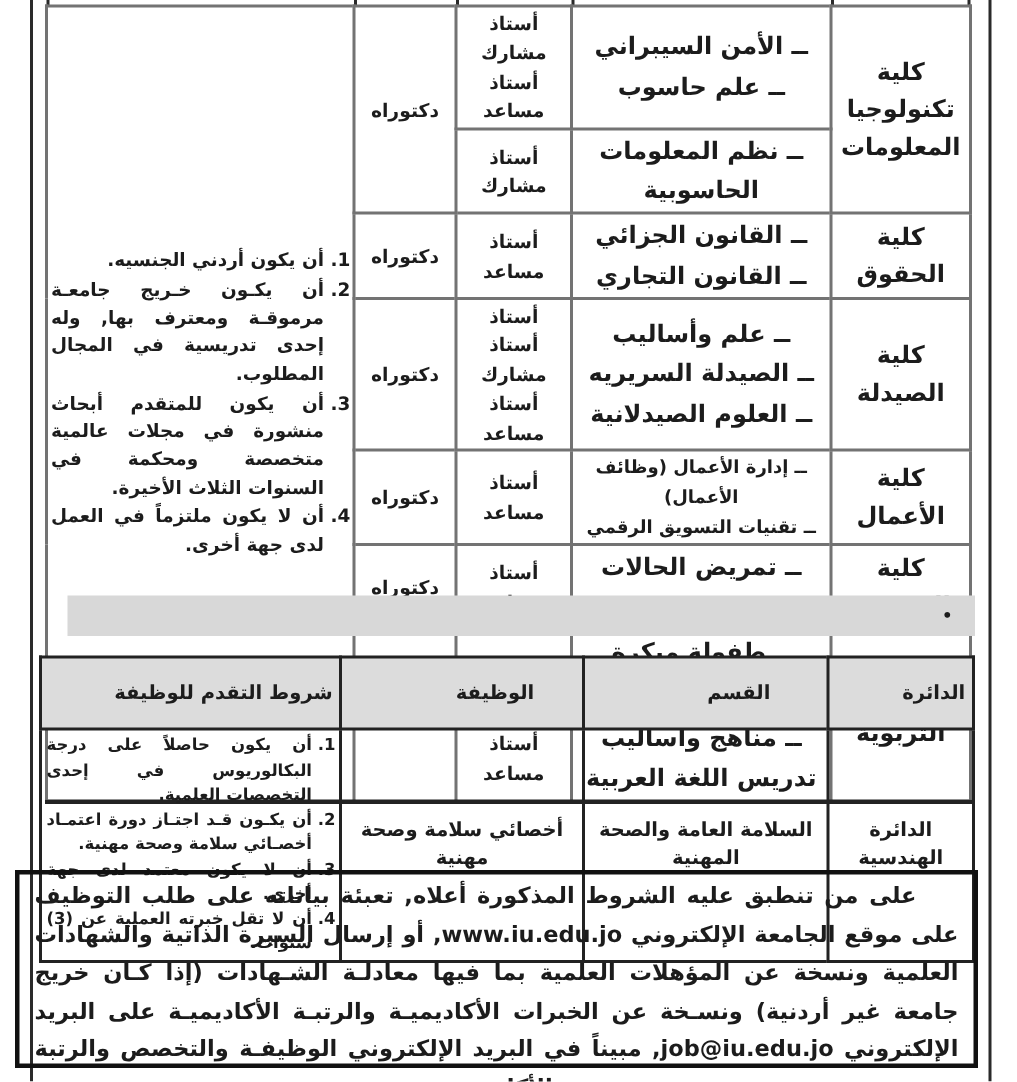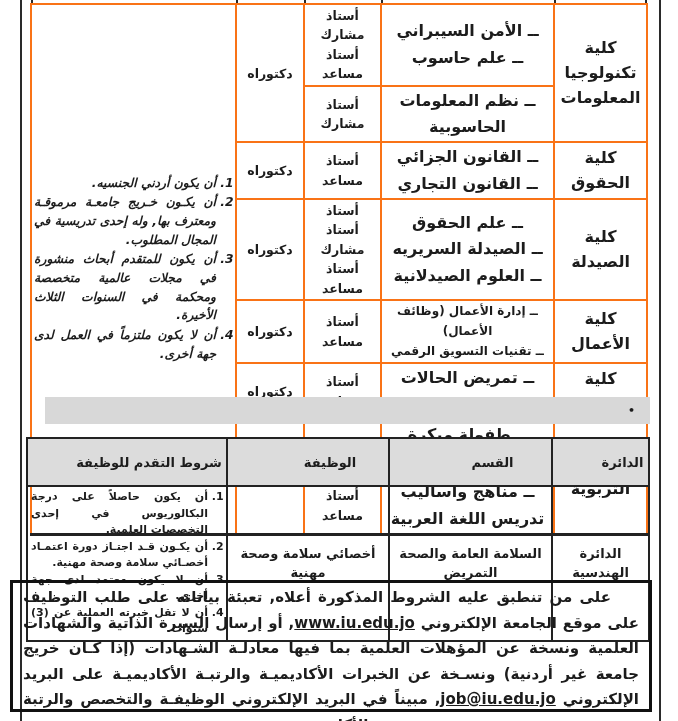--- a/index.html
+++ b/index.html
@@ -17,28 +17,28 @@
   .frame-line { position: absolute; top: 0; width: 2px; height: 721px; background: #2a2a2a; }
   .frame-left  { left: 20px; }
   .frame-right { left: 659px; }
   
   .tick { position: absolute; top: 0; width: 2px; height: 4px; background: #2a2a2a; }
 
   
   .academic-table-wrap { position: absolute; top: 3px; right: 30px; width: 616px; }
   table { border-collapse: collapse; table-layout: fixed; width: 100%; direction: rtl; }
   .academic-table { border: 2px solid #222; border-bottom-width: 3px; }
-  .academic-table td { border: 2px solid #f97316; vertical-align: middle; text-align: center; padding: 1px 2px; }
+  .academic-table td { border: 2px solid #737373; vertical-align: middle; text-align: center; padding: 1px 2px; }
   .faculty-cell  { font-size: 16px; line-height: 1.55; }
   .dept-cell     { font-size: 16px; line-height: 1.65; }
   .rank-cell     { font-size: 12.5px; line-height: 1.55; }
   .degree-cell   { font-size: 12.5px; }
   .cond-cell     { vertical-align: top; padding: 1px 4px 0 4px; }
   .cond-list { direction: rtl; font-size: 12.3px; line-height: 1.52; text-align: justify;
-               padding-right: 17px; margin: 0; font-style: italic; }
+               padding-right: 17px; margin: 0; }
   .cond-list li { margin-bottom: 1px; }
 
   
   .section-bar { position: absolute; top: 397px; left: 45px; width: 605px; height: 27px;
                  background: #d8d8d8; display: flex; flex-direction: row; align-items: center;
                  direction: rtl; padding-right: 15px; font-size: 15px; }
   .section-bar .bullet { font-size: 11px; margin-left: 10px; }
 
   
   .admin-table-wrap { position: absolute; top: 437px; right: 28px; width: 622px; }
@@ -48,21 +48,21 @@
   .admin-table td { font-size: 13px; height: 108px; padding: 2px 3px; line-height: 1.5; }
   .admin-cond-cell { vertical-align: top; padding: 3px 4px 0 3px; }
   .admin-cond-list { direction: rtl; font-size: 11px; line-height: 1.5; text-align: justify;
                      padding-right: 15px; margin: 0; }
 
   
   .footer-box { position: absolute; top: 580px; left: 10px; width: 642px; height: 132px;
                 border: 3px solid #111; padding: 2px 10px; }
   .footer-text { direction: rtl; font-size: 15px; line-height: 25.5px; text-align: justify;
                  text-align-last: center; text-indent: 28px; }
-  .link { text-decoration: underline; direction: ltr; unicode-bidi: embed; }
+  .link { direction: ltr; unicode-bidi: embed; }
 </style>
 </head>
 <body>
 
 <div class="frame-line frame-left"></div>
 <div class="frame-line frame-right"></div>
 
 <div class="tick" style="left:31px"></div>
 <div class="tick" style="left:236px"></div>
 <div class="tick" style="left:304px"></div>
@@ -119,21 +119,21 @@
       </td>
       <td class="rank-cell">
         <div>أستاذ مساعد</div>
       </td>
       <td class="degree-cell">دكتوراه</td>
     </tr>
 
     <tr style="height:86px">
       <td class="faculty-cell">كلية الصيدلة</td>
       <td class="dept-cell">
-        <div>ــ علم الحقوق</div>
+        <div>ــ علم وأساليب</div>
         <div>ــ الصيدلة السريريه</div>
         <div>ــ العلوم الصيدلانية</div>
       </td>
       <td class="rank-cell">
         <div>أستاذ</div>
         <div>أستاذ مشارك</div>
         <div>أستاذ مساعد</div>
       </td>
       <td class="degree-cell">دكتوراه</td>
     </tr>
@@ -199,21 +199,21 @@
     </colgroup>
     <tbody>
         <tr>
       <th>الدائرة</th>
       <th>القسم</th>
       <th>الوظيفة</th>
       <th>شروط التقدم للوظيفة</th>
     </tr>
     <tr>
       <td>الدائرة الهندسية</td>
-      <td>السلامة العامة والصحة التمريض</td>
+      <td>السلامة العامة والصحة المهنية</td>
       <td>أخصائي سلامة وصحة مهنية</td>
       <td class="admin-cond-cell">
         <ol class="admin-cond-list">
           <li>أن يكون حاصلاً على درجة البكالوريوس في إحدى التخصصات العلمية.</li>
           <li>أن يكـون قـد اجتـاز دورة اعتمـاد أخصـائي سلامة وصحة مهنية.</li>
           <li>أن لا يكون معتمد لدى جهة أخرى.</li>
           <li>أن لا تقل خبرته العملية عن (3) سنوات.</li>
         </ol>
       </td>
     </tr>

